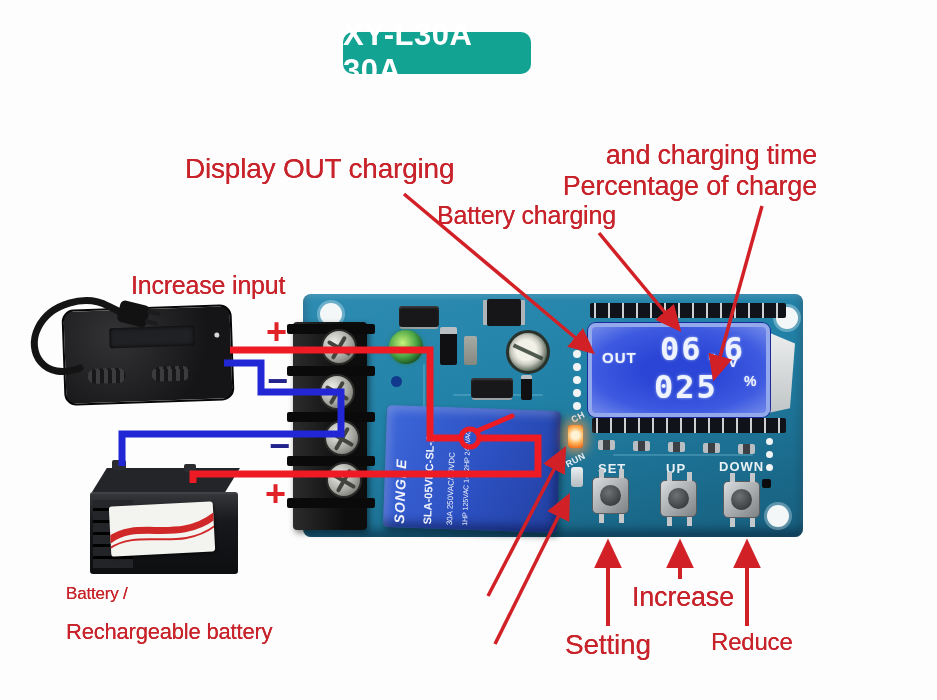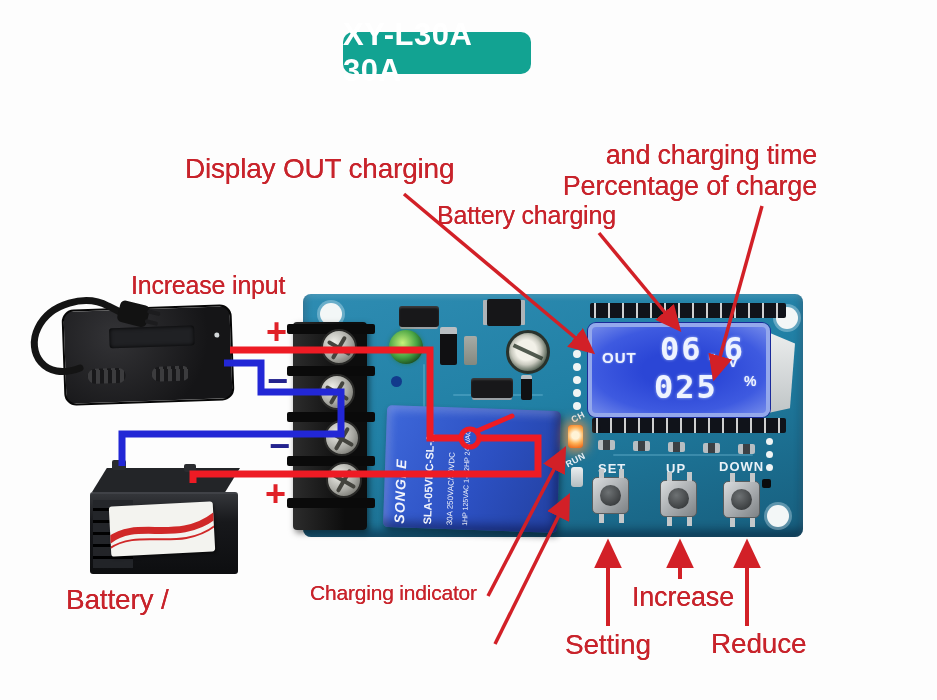--- a/index.html
+++ b/index.html
@@ -118,25 +118,25 @@
     <span>XY-L30A 30A</span>
   </div>
 
   <div class="lbl" style="left:185px;top:153px;font-size:28px;text-align:center;">Display OUT charging</div>
   <div class="lbl" style="right:120px;top:140px;font-size:27px;text-align:right;line-height:31px;">
     <div>and charging time</div>
     <div>Percentage of charge</div>
   </div>
   <div class="lbl" style="left:437px;top:201px;font-size:25px;">Battery charging</div>
   <div class="lbl" style="left:131px;top:271px;font-size:25px;">Increase input</div>
-  <div class="lbl" style="left:66px;top:584px;font-size:28px;">Battery /</div>
-  <div class="lbl" style="left:310px;top:581px;font-size:21px;">Charging indicator</div>
+  <div class="lbl" style="left:66px;top:584px;font-size:17px;">Battery /</div>
+  <div class="lbl" style="left:66px;top:619px;font-size:22px;">Rechargeable battery</div>
   <div class="lbl" style="left:632px;top:582px;font-size:27px;">Increase</div>
   <div class="lbl" style="left:565px;top:629px;font-size:28px;">Setting</div>
-  <div class="lbl" style="left:711px;top:628px;font-size:28px;text-align:right;">Reduce</div>
+  <div class="lbl" style="left:711px;top:628px;font-size:24px;text-align:right;">Reduce</div>
 
   <div class="pol red" style="left:266px;top:314px;">+</div>
   <div class="pol navy" style="left:267px;top:363px;">−</div>
   <div class="pol navy" style="left:269px;top:428px;">−</div>
   <div class="pol red" style="left:265px;top:476px;">+</div>
 
   <div class="board">
 
     <div class="trace" style="left:120px;top:70px;width:2px;height:60px;"></div>
     <div class="trace" style="left:150px;top:100px;width:90px;height:2px;"></div>

